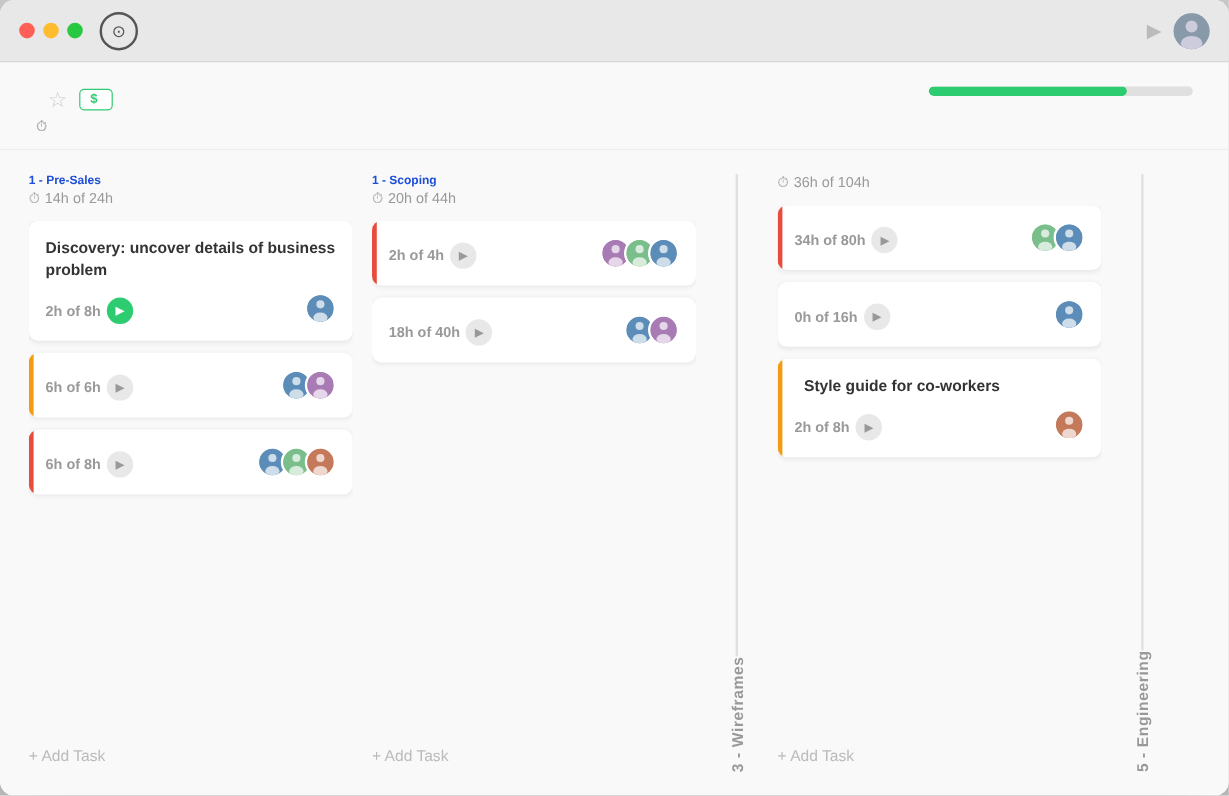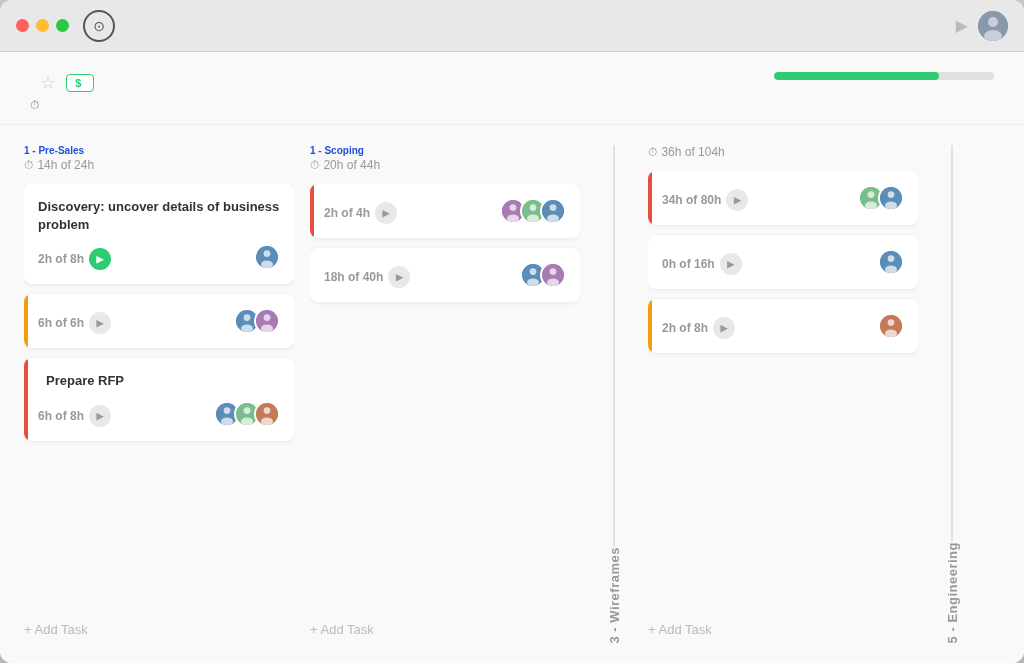--- a/index.html
+++ b/index.html
@@ -372,21 +372,20 @@
             <circle cx="13" cy="13" r="13" fill="#a87bb5"></circle>
             <circle cx="13" cy="9" r="4" fill="rgba(255,255,255,0.7)"></circle>
             <ellipse cx="13" cy="22" rx="7" ry="5" fill="rgba(255,255,255,0.7)"></ellipse>
           </svg>
         </div>
                 </div>
         </div>
       </div>
             <div class="card">
         <div class="card-accent accent-red"></div>
-        <div class="card-title" style="padding-left:8px">Prepare RFP</div>
         <div class="card-footer">
           <div class="card-time">
             <span>6h of 8h</span>
             <div class="gray-btn">▶</div>
           </div>
           <div class="avatars">
                   <div class="avatar av1" style="background:#5b8db8;">
           <svg width="26" height="26" viewBox="0 0 26 26">
             <circle cx="13" cy="13" r="13" fill="#5b8db8"></circle>
             <circle cx="13" cy="9" r="4" fill="rgba(255,255,255,0.7)"></circle>
@@ -532,20 +531,21 @@
             <circle cx="13" cy="13" r="13" fill="#5b8db8"></circle>
             <circle cx="13" cy="9" r="4" fill="rgba(255,255,255,0.7)"></circle>
             <ellipse cx="13" cy="22" rx="7" ry="5" fill="rgba(255,255,255,0.7)"></ellipse>
           </svg>
         </div>
                 </div>
         </div>
       </div>
             <div class="card">
         <div class="card-accent accent-orange"></div>
+        <div class="card-title" style="padding-left:8px">Style guide for co-workers</div>
         <div class="card-footer">
           <div class="card-time">
             <span>2h of 8h</span>
             <div class="gray-btn">▶</div>
           </div>
           <div class="avatars">
                   <div class="avatar av4" style="background:#c47a5a;">
           <svg width="26" height="26" viewBox="0 0 26 26">
             <circle cx="13" cy="13" r="13" fill="#c47a5a"></circle>
             <circle cx="13" cy="9" r="4" fill="rgba(255,255,255,0.7)"></circle>

